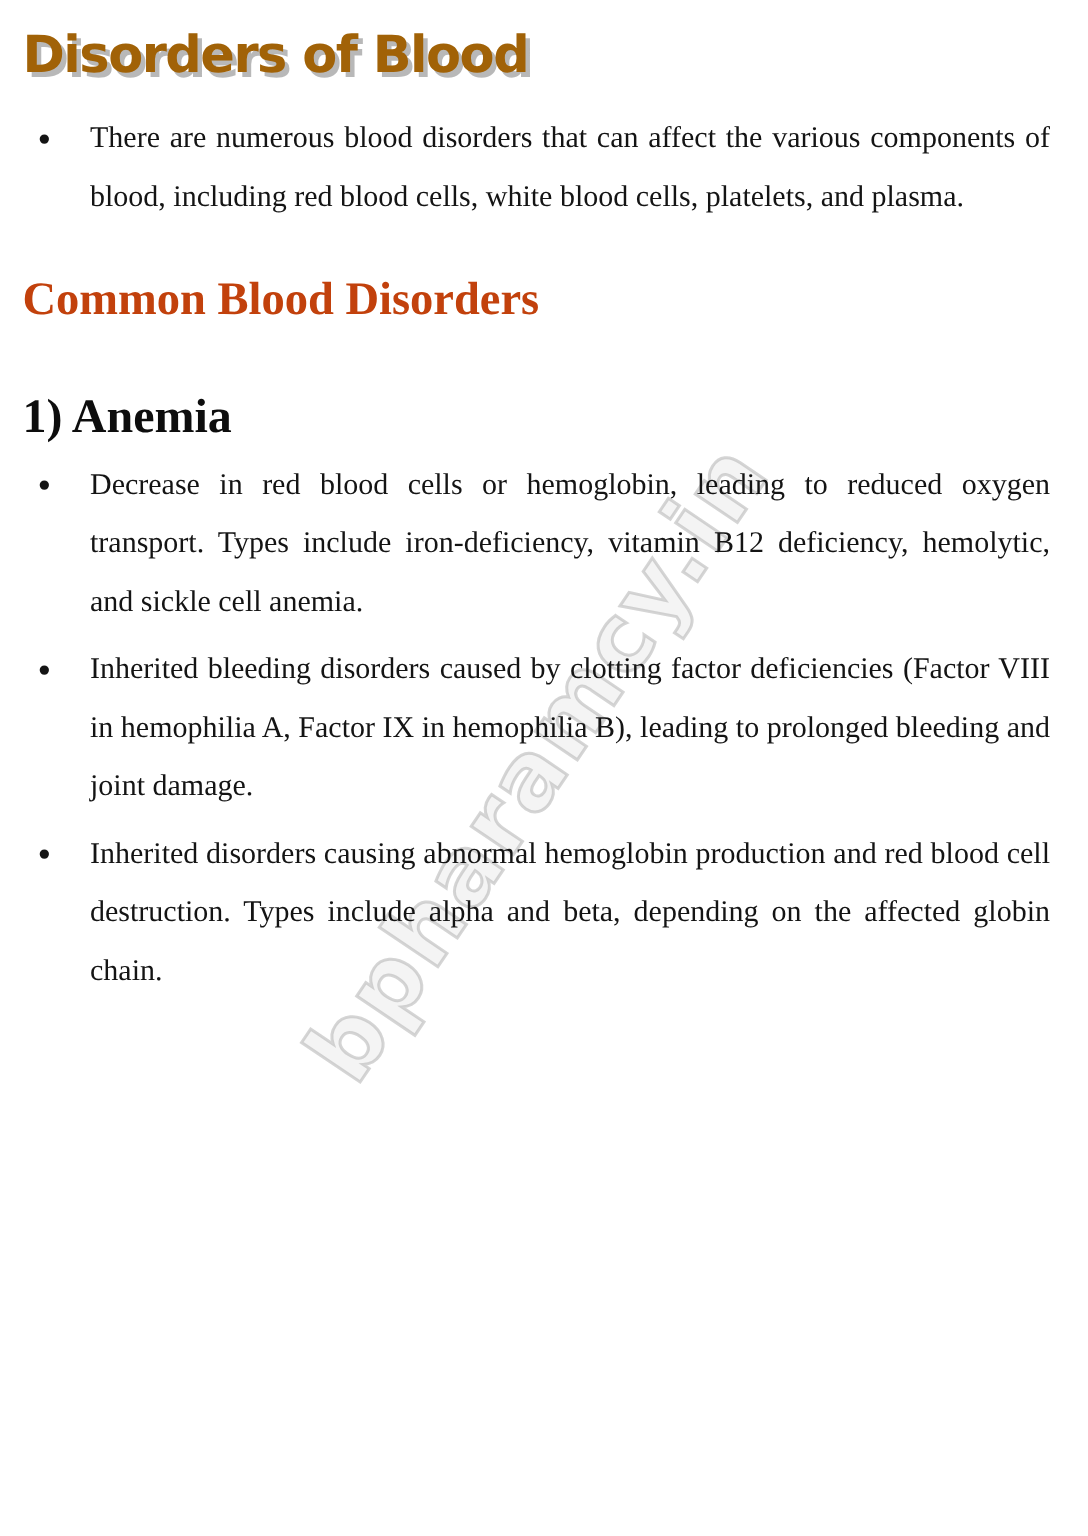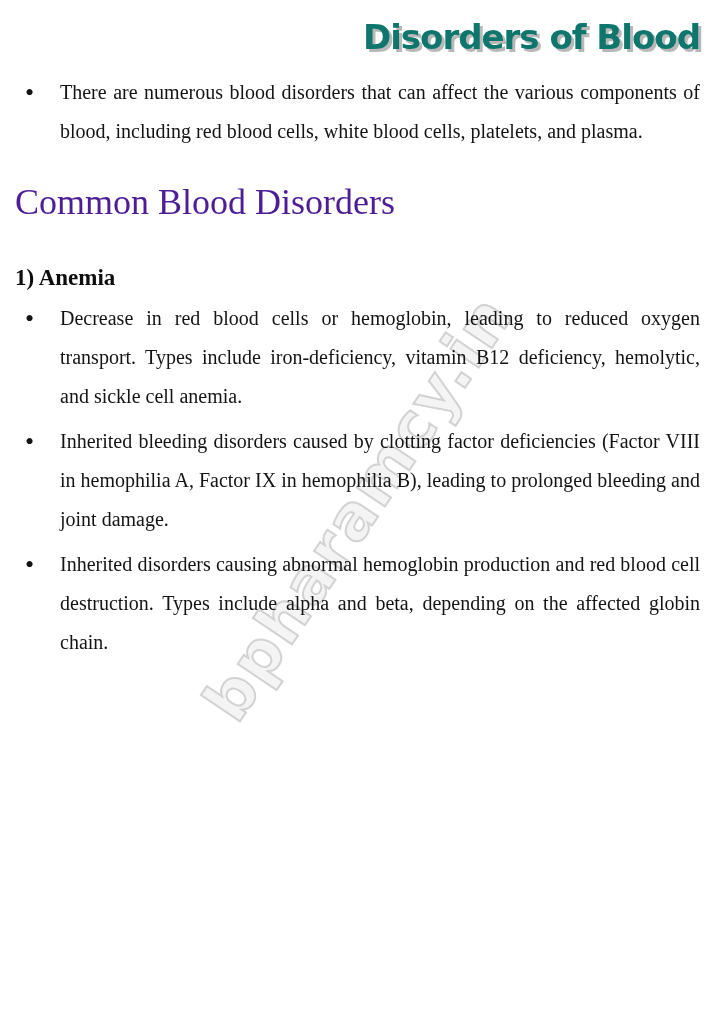--- a/index.html
+++ b/index.html
@@ -35,22 +35,22 @@
   .content {
     position: relative;
     z-index: 1;
     padding: 16px 25px 0 15px;
   }
   .title {
     font-family: "DejaVu Sans", sans-serif;
     font-weight: 900;
     font-size: 34px;
     letter-spacing: -1px;
-    text-align: right;
-    color: #0f766e;
+    text-align: left;
+    color: #a16207;
     text-shadow: 3px 3px 0 rgba(0, 0, 0, 0.28);
     margin: 0 0 14px 0;
     line-height: 1.25;
   }
   .bullet-row {
     display: flex;
     align-items: flex-start;
   }
   .bullet-dot {
     flex: 0 0 45px;
@@ -60,28 +60,28 @@
     font-size: 26px;
     line-height: 39px;
   }
   .bullet-text {
     flex: 1 1 auto;
     font-size: 20px;
     line-height: 39px;
     text-align: justify;
   }
   .red-heading {
-    font-size: 36px;
-    font-weight: 400;
-    color: #4c1d95;
+    font-size: 31px;
+    font-weight: 700;
+    color: #c2410c;
     margin: 28px 0 0 0;
     line-height: 1.3;
   }
   .section-heading {
-    font-size: 23px;
+    font-size: 32px;
     font-weight: 700;
     color: #0d0d0d;
     margin: 36px 0 0 0;
     line-height: 1.3;
   }
   .section-heading.first {
     margin-top: 38px;
   }
   .section-bullet {
     margin-top: 6px;

